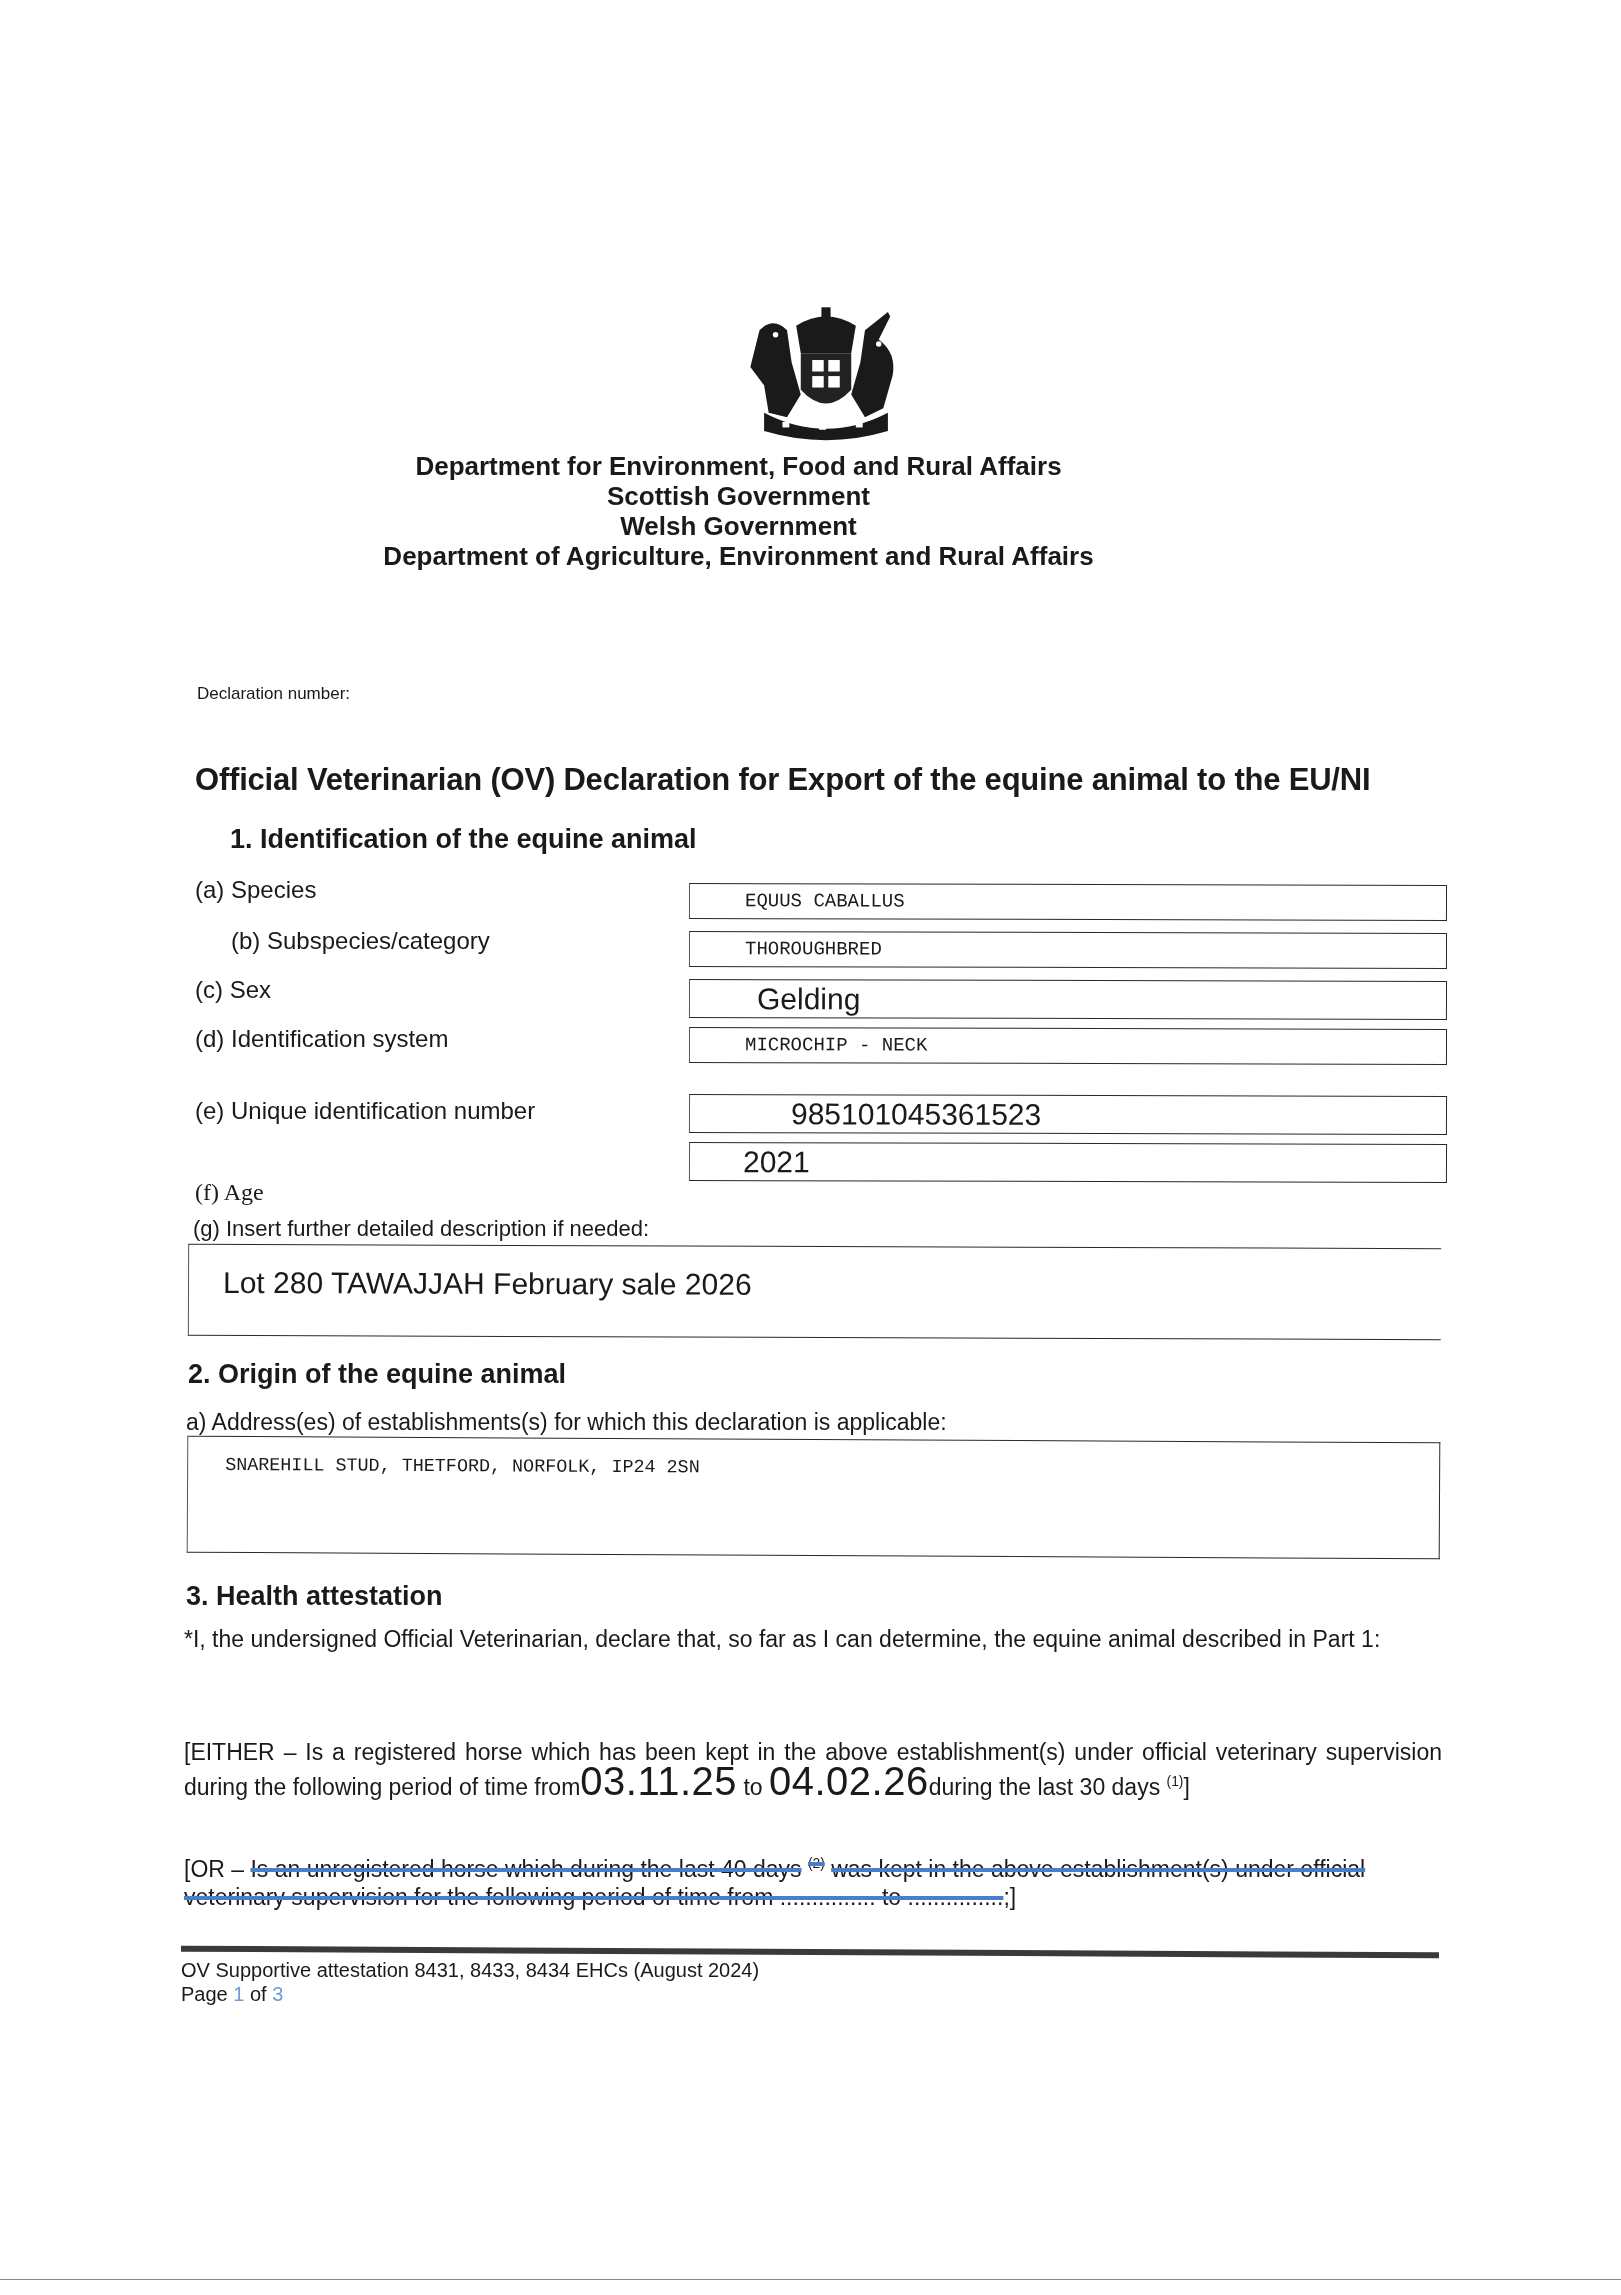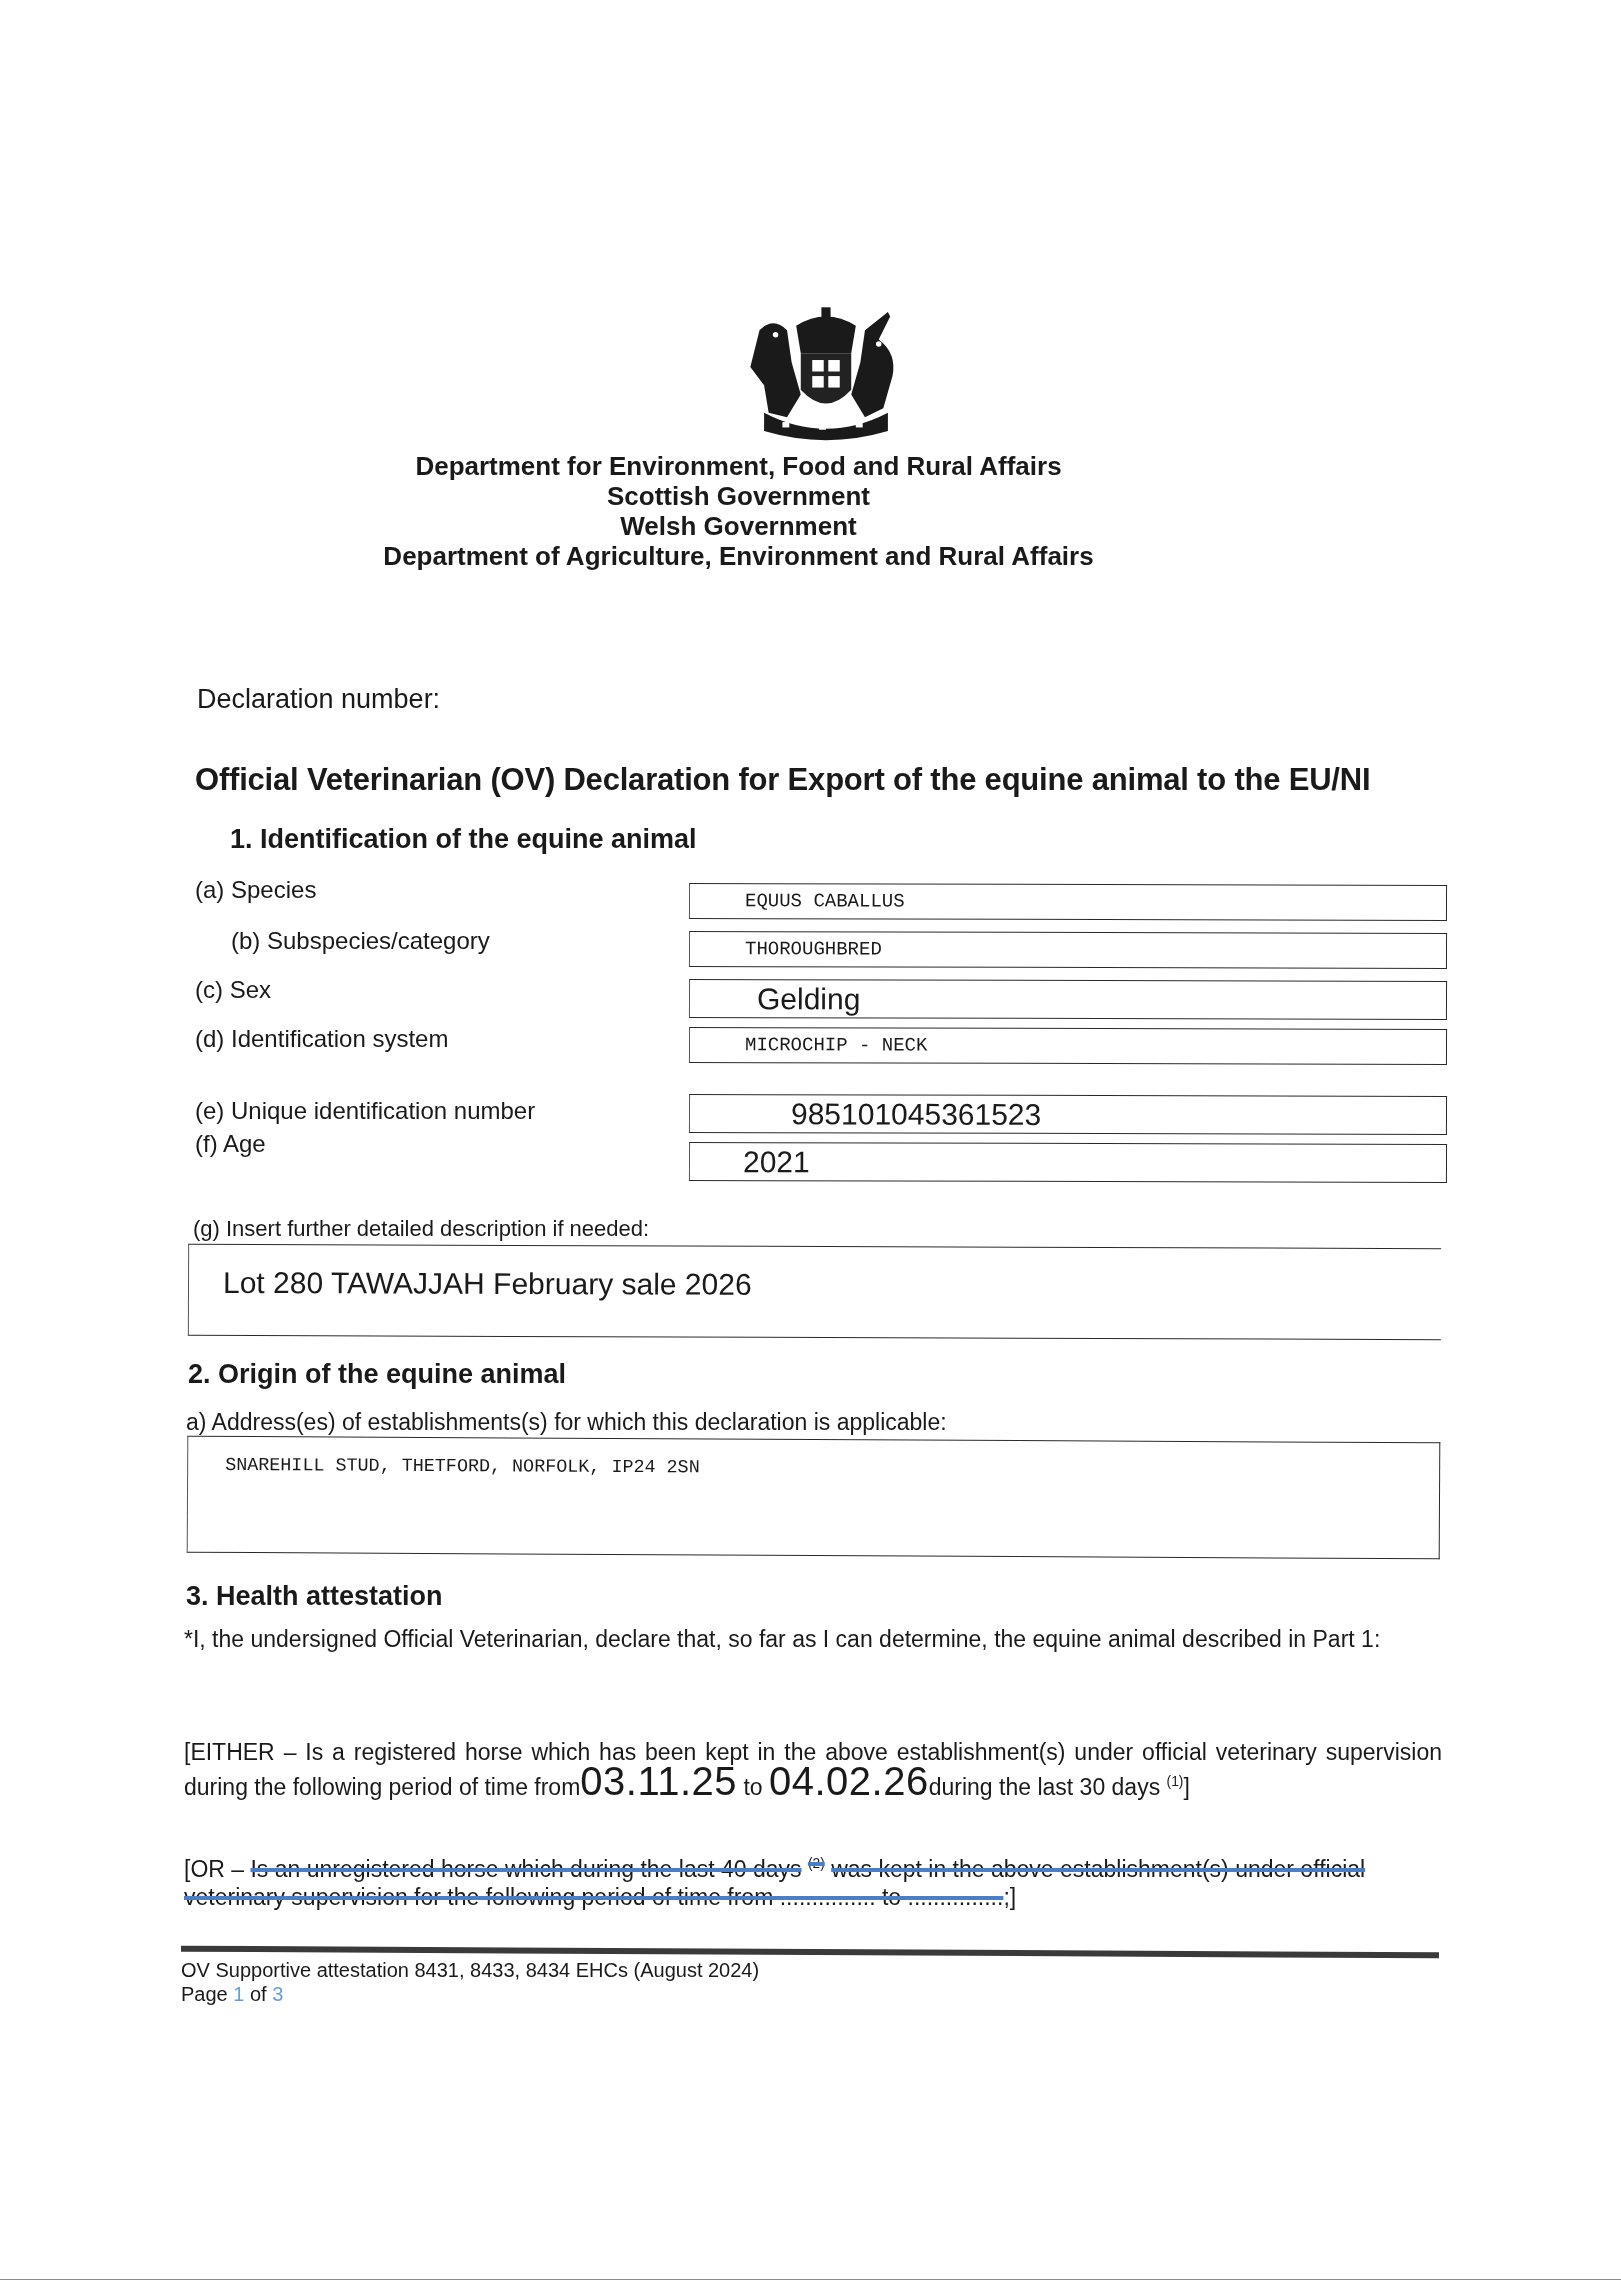--- a/index.html
+++ b/index.html
@@ -3,21 +3,21 @@
 <meta charset="utf-8">
 <style>
   html, body { margin: 0; padding: 0; }
   body {
     width: 1622px; height: 2295px; background: #ffffff; position: relative; overflow: hidden;
     font-family: "Liberation Sans", sans-serif; color: #1a1a1a;
   }
   .abs { position: absolute; }
   .crest { left: 732px; top: 298px; width: 188px; height: 147px; }
   .org { left: 0; width: 1477px; text-align: center; font-weight: bold; font-size: 26px; line-height: 29px; }
-  .decl-num { left: 197px; top: 684px; font-size: 27px; }
+  .decl-num { left: 197px; top: 684px; font-size: 17px; }
   .doc-title { left: 195px; top: 762px; font-weight: bold; font-size: 31px; letter-spacing: -0.2px; white-space: nowrap; }
   .sec-head { font-weight: bold; font-size: 27px; white-space: nowrap; }
   .field-label { left: 195px; font-size: 24px; white-space: nowrap; }
   .field-box {
     left: 689px; width: 758px; height: 36px; border: 1.8px solid #2a2a2a; border-left: 1.4px solid #555;
     box-sizing: border-box; background: #fff; transform: rotate(0.15deg);
   }
   .field-box .val { position: absolute; left: 55px; top: 50%; transform: translateY(-50%); white-space: nowrap; }
   .mono { font-family: "Liberation Mono", monospace; font-size: 19px; }
   .sans-val { font-family: "Liberation Sans", sans-serif; font-size: 30px; }
@@ -100,21 +100,21 @@
 <div class="abs field-label" style="top:1025px;">(d) Identification system</div>
 <div class="abs field-box" style="top:1028px;">
   <span class="val mono">MICROCHIP - NECK</span>
 </div>
 
 <div class="abs field-label" style="top:1097px;">(e) Unique identification number</div>
 <div class="abs field-box" style="top:1095px; height:39px;">
   <span class="val sans-val" style="left:101px;">985101045361523</span>
 </div>
 
-<div class="abs field-label" style="top:1130px;">(f) Age</div>
+<div class="abs field-label" style="top:1179px;font-family:Liberation Serif, serif;">(f) Age</div>
 <div class="abs field-box" style="top:1143px; height:39px;">
   <span class="val sans-val" style="left:53px;">2021</span>
 </div>
 
 <div class="abs desc-label">(g) Insert further detailed description if needed:</div>
 <div class="abs desc-box">
   <span class="val">Lot 280 TAWAJJAH February sale 2026</span>
 </div>
 
 <div class="abs sec-head" style="left:188px; top:1359px;text-align:center;">2. Origin of the equine animal</div>

